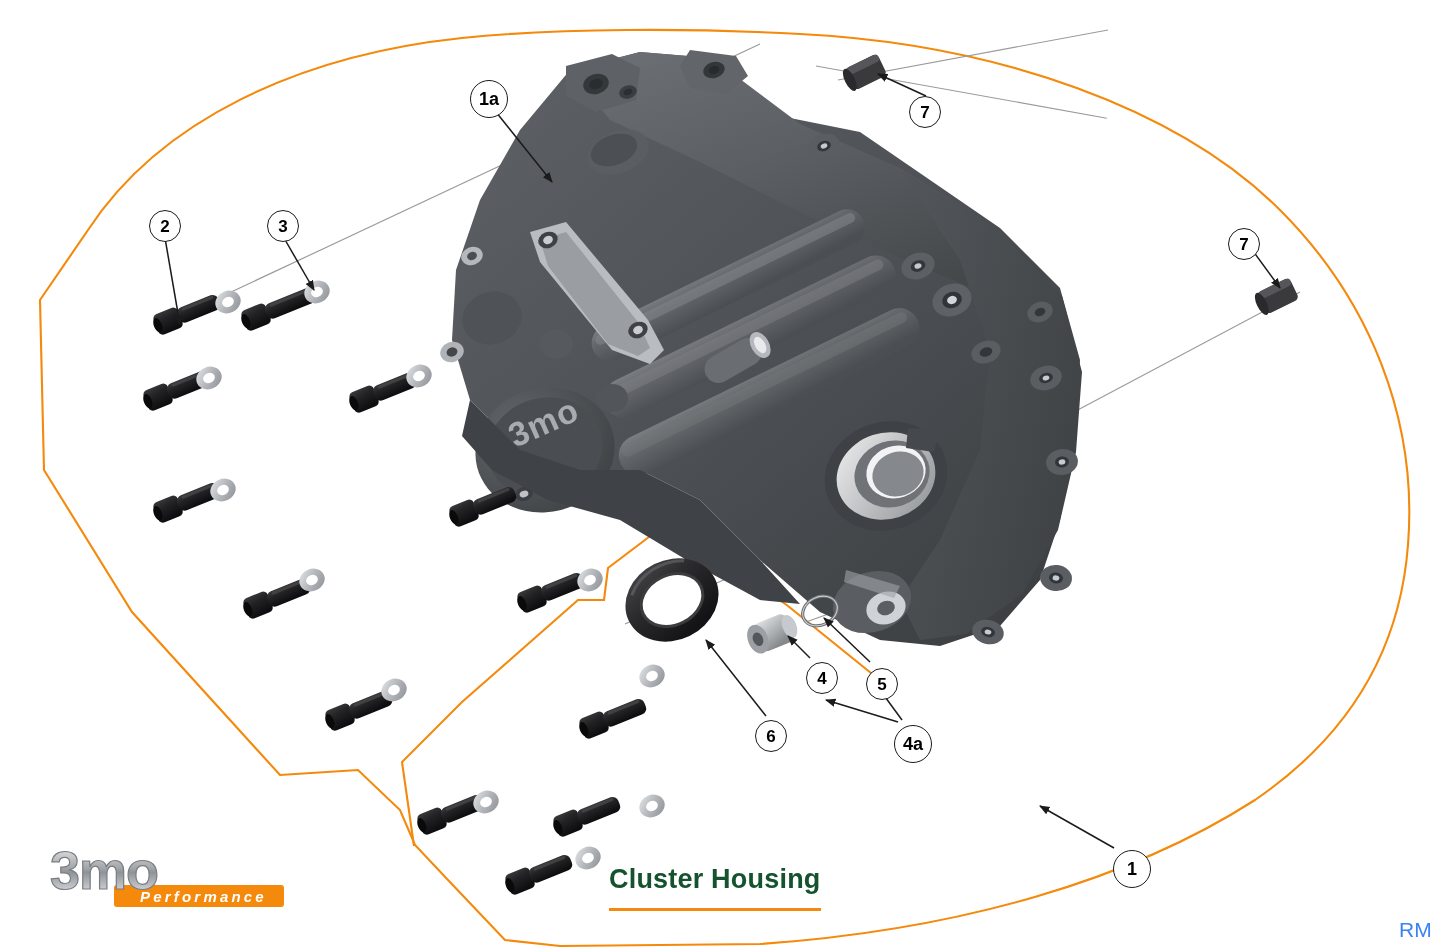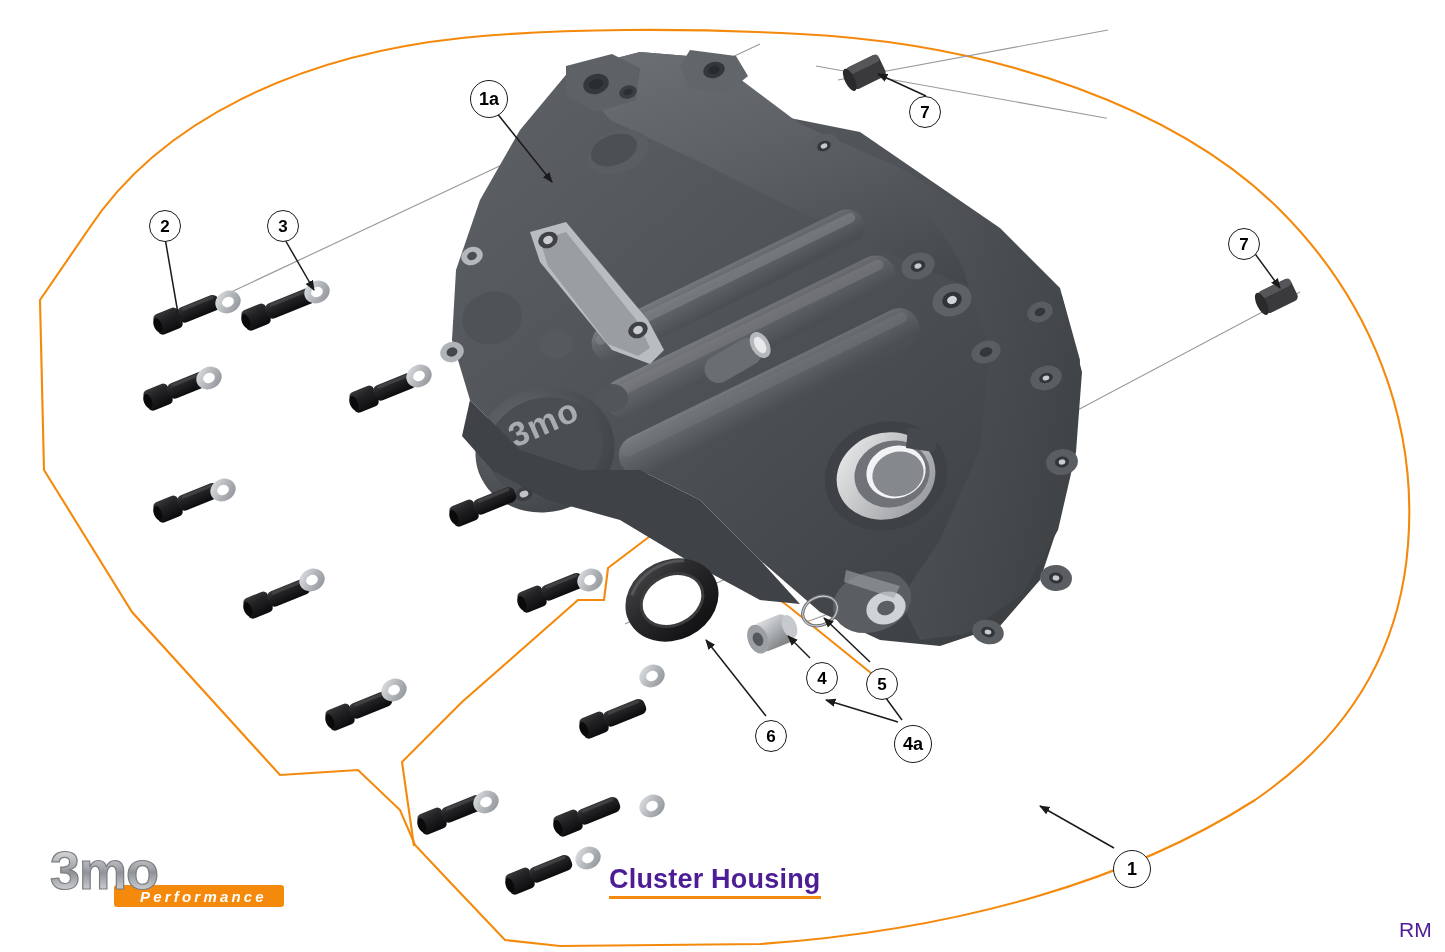--- a/index.html
+++ b/index.html
@@ -11,24 +11,24 @@
   
   .callout{position:absolute;border-radius:50%;background:#ffffff;
            border:1.6px solid #1b1b1b;display:flex;align-items:center;
            justify-content:center;font-weight:700;color:#000;
            font-family:"Liberation Sans",sans-serif;line-height:1;}
   .c-sm{width:30px;height:30px;font-size:17px;}
   .c-md{width:36px;height:36px;font-size:18px;}
 
   
   #title{position:absolute;left:609px;top:864px;font-size:27px;
-         font-weight:700;color:#4c1d95;letter-spacing:.2px;
-         border-bottom:3px solid #f4890b;padding-bottom:1px;
+         font-weight:700;color:#14532d;letter-spacing:.2px;
+         border-bottom:3px solid #f4890b;padding-bottom:13px;
          font-family:"Liberation Sans",sans-serif;white-space:nowrap;}
-  #rm{position:absolute;left:1399px;top:918px;font-size:21px;color:#4c1d95;
+  #rm{position:absolute;left:1399px;top:918px;font-size:21px;color:#3b82f6;
       font-family:"Liberation Sans",sans-serif;}
 
   
   #logo{position:absolute;left:40px;top:841px;width:260px;height:78px;}
   #logo svg{display:block;}
 </style>
 </head>
 <body>
 
 <div id="stage">

